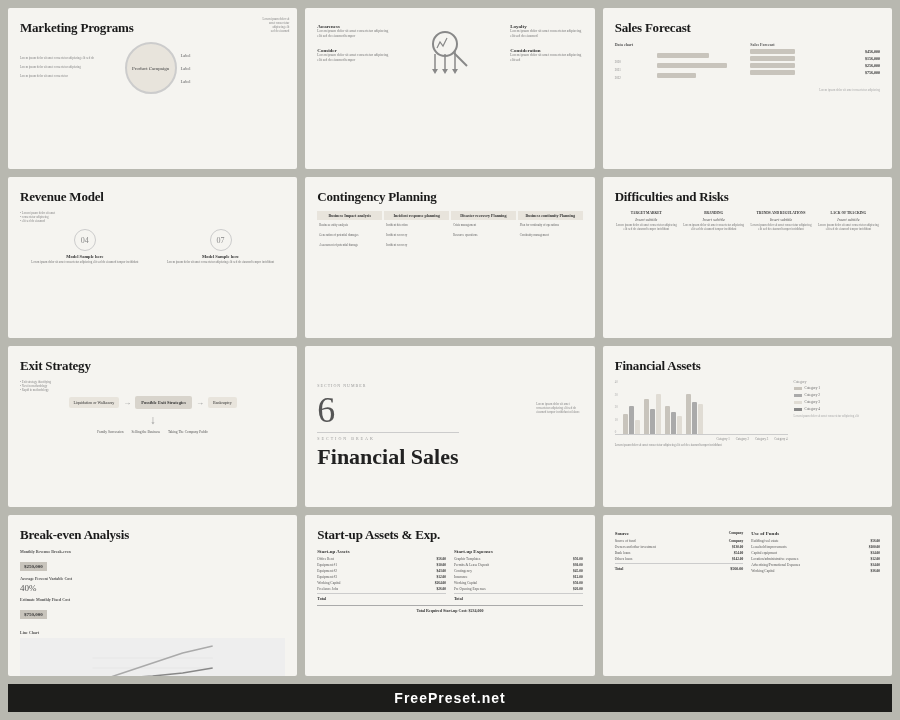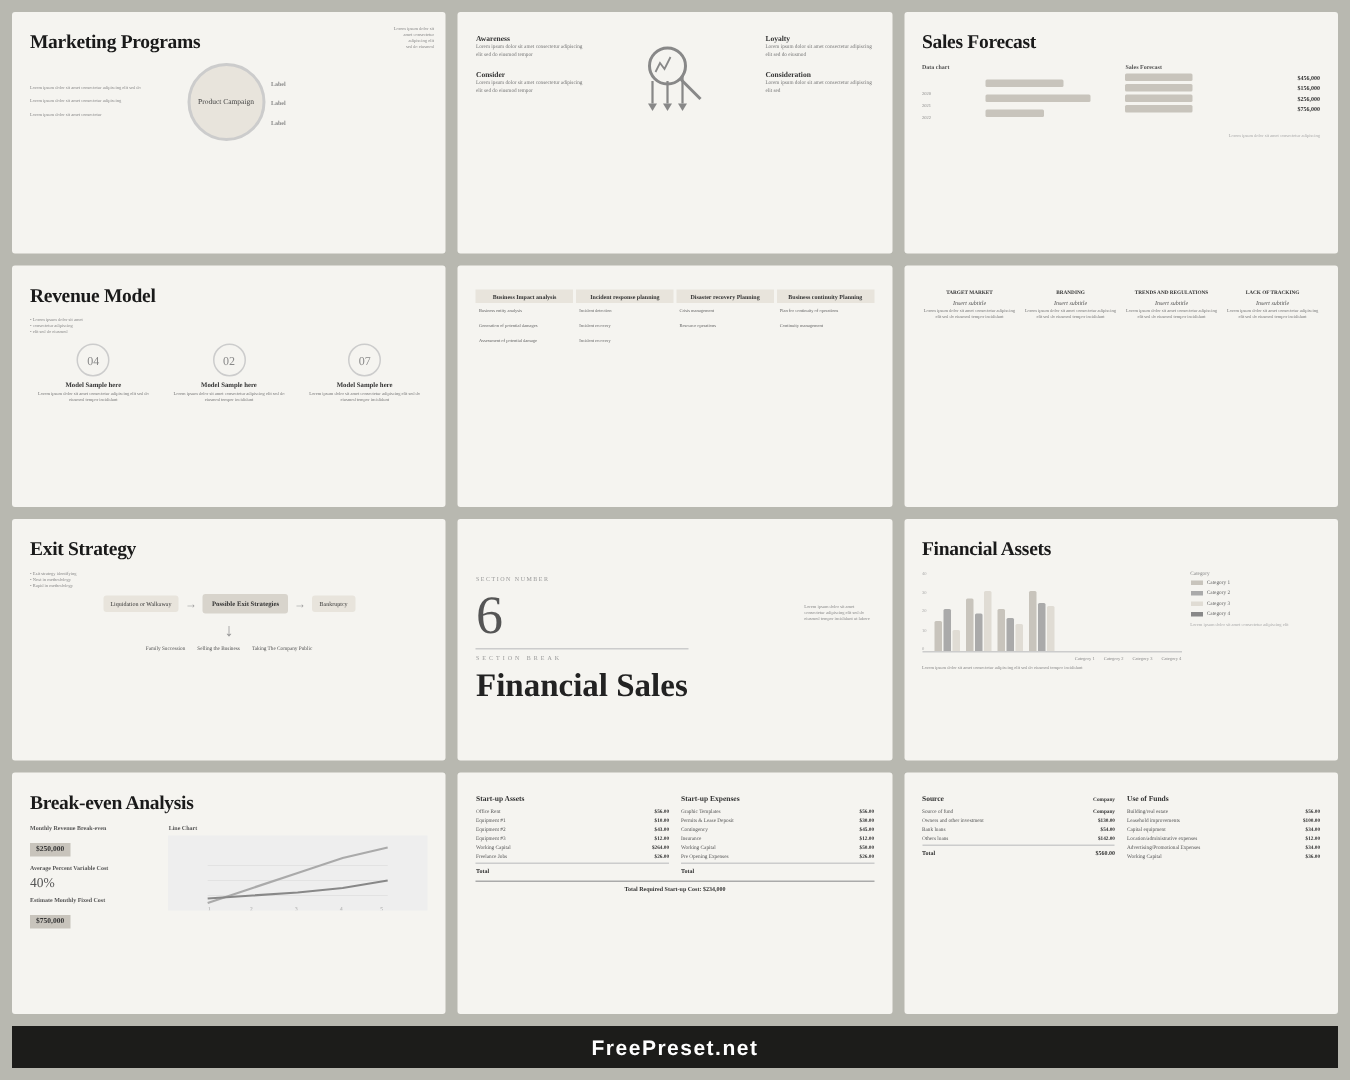--- a/index.html
+++ b/index.html
@@ -279,20 +279,21 @@
     }
     .fs-legend-label {
       font-size: 3.5px;
       color: #666;
     }
     
     .breakeven-content {
       display: flex;
       gap: 6px;
       margin-top: 4px;
+      flex-direction: column;
     }
     .breakeven-left {
       flex: 1;
     }
     .be-row {
       margin-bottom: 4px;
     }
     .be-label {
       font-size: 4px;
       color: #555;
@@ -551,33 +552,29 @@
 <div class="slide">
   <div class="slide-title">Revenue Model</div>
   <div style="font-size:3px;color:#888;margin-bottom:4px">• Lorem ipsum dolor sit amet<br>• consectetur adipiscing<br>• elit sed do eiusmod</div>
   <div class="revenue-steps">
     <div class="revenue-step">
       <div class="step-number">04</div>
       <div class="step-title">Model Sample here</div>
       <div class="step-desc">Lorem ipsum dolor sit amet consectetur adipiscing elit sed do eiusmod tempor incididunt</div>
     </div>
     <div class="revenue-step">
-      <div class="step-number">02</div>
-      <div class="step-title">Model Sample here</div>
-      <div class="step-desc">Lorem ipsum dolor sit amet consectetur adipiscing elit sed do eiusmod tempor incididunt</div>
-    </div>
-    <div class="revenue-step">
       <div class="step-number">07</div>
       <div class="step-title">Model Sample here</div>
       <div class="step-desc">Lorem ipsum dolor sit amet consectetur adipiscing elit sed do eiusmod tempor incididunt</div>
     </div>
   </div>
 </div>
 
 <div class="slide">
+  <div class="slide-title">Contingency Planning</div>
   <div class="contingency-table">
     <div class="cont-header-row">
       <div class="cont-header-cell">Business Impact analysis</div>
       <div class="cont-header-cell">Incident response planning</div>
       <div class="cont-header-cell">Disaster recovery Planning</div>
       <div class="cont-header-cell">Business continuity Planning</div>
     </div>
     <div class="cont-body-row">
       <div class="cont-cell">Business entity analysis</div>
       <div class="cont-cell">Incident detection</div>
@@ -593,20 +590,21 @@
     <div class="cont-body-row">
       <div class="cont-cell">Assessment of potential damage</div>
       <div class="cont-cell">Incident recovery</div>
       <div class="cont-cell"></div>
       <div class="cont-cell"></div>
     </div>
   </div>
 </div>
 
 <div class="slide">
+  <div class="slide-title">Difficulties and Risks</div>
   <div class="risks-cols">
     <div class="risk-col">
       <div class="risk-col-title">TARGET MARKET</div>
       <div class="risk-subtitle">Insert subtitle</div>
       <div class="risk-desc">Lorem ipsum dolor sit amet consectetur adipiscing elit sed do eiusmod tempor incididunt</div>
     </div>
     <div class="risk-col">
       <div class="risk-col-title">BRANDING</div>
       <div class="risk-subtitle">Insert subtitle</div>
       <div class="risk-desc">Lorem ipsum dolor sit amet consectetur adipiscing elit sed do eiusmod tempor incididunt</div>
@@ -765,20 +763,21 @@
           <text x="58" y="50" font-size="4" fill="#aaa">3</text>
           <text x="88" y="50" font-size="4" fill="#aaa">4</text>
           <text x="115" y="50" font-size="4" fill="#aaa">5</text>
         </svg>
       </div>
     </div>
   </div>
 </div>
 
 <div class="slide">
+  <div class="slide-title">Start-up Assets &amp; Exp.</div>
   <div class="startup-content">
     <div class="startup-col">
       <div class="startup-col-title">Start-up Assets</div>
       <div class="startup-row">
           <span class="startup-item">Office Rent</span>
           <span class="startup-price">$56.00</span>
         </div>
       <div class="startup-row">
           <span class="startup-item">Equipment #1</span>
           <span class="startup-price">$10.00</span>

